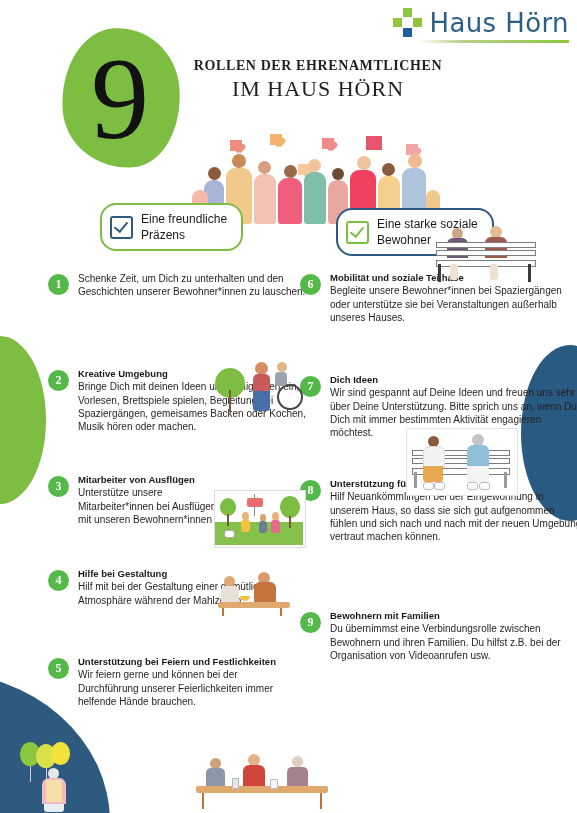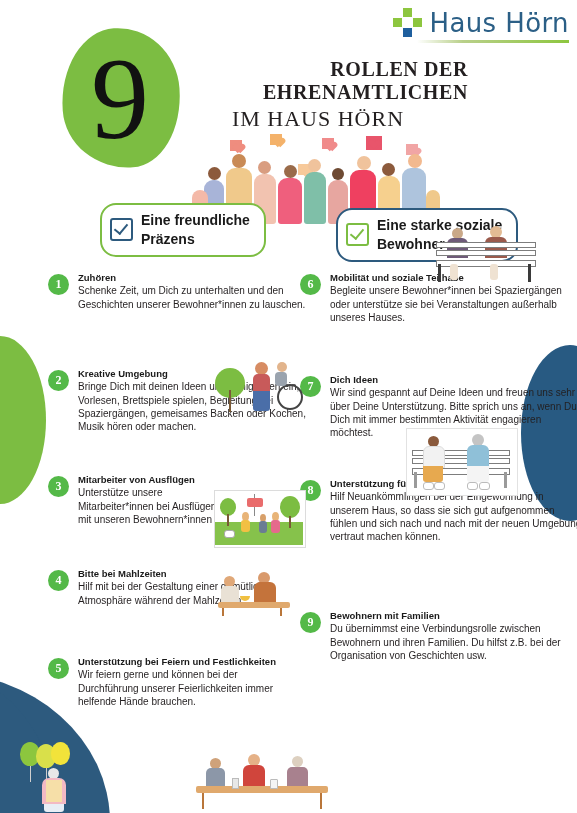--- a/index.html
+++ b/index.html
@@ -59,21 +59,21 @@
   .hero-num{
     position:absolute;left:85px;top:44px;width:70px;height:110px;
     font-family:"Liberation Serif", serif;
     font-size:116px;line-height:110px;color:#111111;text-align:center;
     font-weight:400;
   }
   .title{
     position:absolute;left:168px;top:58px;width:300px;text-align:center;
     font-family:"Liberation Serif", serif;color:#231f20;
   }
-  .title-l1{font-size:20px;letter-spacing:.6px;font-weight:700;font-variant:small-caps;text-align:right;}
+  .title-l1{font-size:14px;letter-spacing:.6px;font-weight:700;font-variant:small-caps;}
   .title-l2{font-size:22px;letter-spacing:1px;margin-top:2px;}
 
   
   .crowd{position:absolute;left:190px;top:134px;width:250px;height:90px;}
   .crowd .p{position:absolute;bottom:0;border-radius:9px 9px 3px 3px;}
   .crowd .h{position:absolute;border-radius:50%;}
   .heart{position:absolute;width:12px;height:11px;}
   .heart:before,.heart:after{
     content:"";position:absolute;width:6px;height:9px;border-radius:6px 6px 0 0;
     background:inherit;
@@ -91,21 +91,21 @@
   .chk{width:19px;height:19px;border-radius:3px;position:relative;flex:none;}
   .chk-a{border:2px solid #2d5a7e;}
   .chk-b{border:2px solid #7cbd42;}
   .chk:after{
     content:"";position:absolute;left:5px;top:1px;width:6px;height:11px;
     border-right:2.5px solid currentColor;border-bottom:2.5px solid currentColor;
     transform:rotate(40deg);
   }
   .chk-a{color:#2d5a7e;}
   .chk-b{color:#7cbd42;}
-  .badge-txt{font-size:14px;font-weight:700;color:#1a1a1a;line-height:1.35;}
+  .badge-txt{font-size:12px;font-weight:400;color:#1a1a1a;line-height:1.35;}
 
   
   .col{position:absolute;}
   .col-left{left:48px;top:272px;width:262px;}
   .col-right{left:300px;top:272px;width:272px;}
   .item{position:relative;padding-left:30px;}
   .num{
     position:absolute;left:0;top:2px;width:21px;height:21px;border-radius:50%;
     background:#54b948;color:#ffffff;font-size:12px;font-weight:700;
     display:flex;align-items:center;justify-content:center;
@@ -194,39 +194,38 @@
     <span class="badge-txt">
       <span>Eine starke soziale</span><br>
       <span>Bewohner</span>
     </span>
   </div>
 
   <div class="col col-left">
 
     <div class="item" style="position:absolute;top:0;width:258px;">
       <span class="num">1</span>
-      <div class="itm-title">Zuhören</div>
       <div class="itm-body">Schenke Zeit, um Dich zu unterhalten und den Geschichten unserer Bewohner*innen zu lauschen.</div>
     </div>
 
     <div class="item" style="position:absolute;top:96px;width:248px;">
       <span class="num">2</span>
       <div class="itm-title">Kreative Umgebung</div>
       <div class="itm-body">Bringe Dich mit deinen Ideen und Fähigkeiten ein, z.B. Vorlesen, Brettspiele spielen, Begleitung bei Spaziergängen, gemeisames Backen oder Kochen, Musik hören oder machen.</div>
     </div>
 
     <div class="item" style="position:absolute;top:202px;width:150px;">
       <span class="num">3</span>
       <div class="itm-title">Mitarbeiter von Ausflügen</div>
       <div class="itm-body">Unterstütze unsere Mitarbeiter*innen bei Ausflügen mit unseren Bewohnern*innen</div>
     </div>
 
     <div class="item" style="position:absolute;top:296px;width:200px;">
       <span class="num">4</span>
-      <div class="itm-title">Bitte bei Mahlzeiten</div>
+      <div class="itm-title">Hilfe bei Gestaltung</div>
       <div class="itm-body">Hilf mit bei der Gestaltung einer gemütlichen Atmosphäre während der Mahlzeiten</div>
     </div>
 
     <div class="item" style="position:absolute;top:384px;width:220px;">
       <span class="num">5</span>
       <div class="itm-title">Unterstützung bei Feiern und Festlichkeiten</div>
       <div class="itm-body">Wir feiern gerne und können bei der Durchführung unserer Feierlichkeiten immer  helfende Hände brauchen.</div>
     </div>
 
   </div>
@@ -247,21 +246,21 @@
 
     <div class="item" style="position:absolute;top:206px;width:252px;">
       <span class="num">8</span>
       <div class="itm-title">Unterstützung für neue Bewohner*innen</div>
       <div class="itm-body">Hilf Neuankömmlingen bei der Eingewöhnung in unserem Haus, so dass sie sich gut aufgenommen fühlen und sich nach und nach mit der neuen Umgebung vertraut machen können.</div>
     </div>
 
     <div class="item" style="position:absolute;top:338px;width:242px;">
       <span class="num">9</span>
       <div class="itm-title">Bewohnern mit Familien</div>
-      <div class="itm-body">Du übernimmst eine Verbindungsrolle zwischen Bewohnern und ihren Familien. Du hilfst z.B. bei der Organisation von Geschichten usw.</div>
+      <div class="itm-body">Du übernimmst eine Verbindungsrolle zwischen Bewohnern und ihren Familien. Du hilfst z.B. bei der Organisation von Videoanrufen usw.</div>
     </div>
 
   </div>
 
   <div class="ill" style="left:215px;top:358px;width:86px;height:56px;">
     <span class="tree" style="left:0;top:10px;width:30px;height:30px;"></span>
     <span style="position:absolute;left:14px;top:32px;width:2px;height:22px;background:#7a5a36;"></span>
     <span style="position:absolute;left:40px;top:4px;width:13px;height:13px;border-radius:50%;background:#d78c63;"></span>
     <span style="position:absolute;left:38px;top:16px;width:17px;height:18px;background:#c85a5a;border-radius:5px 5px 0 0;"></span>
     <span style="position:absolute;left:38px;top:33px;width:17px;height:20px;background:#4a6ea8;border-radius:0 0 3px 3px;"></span>

